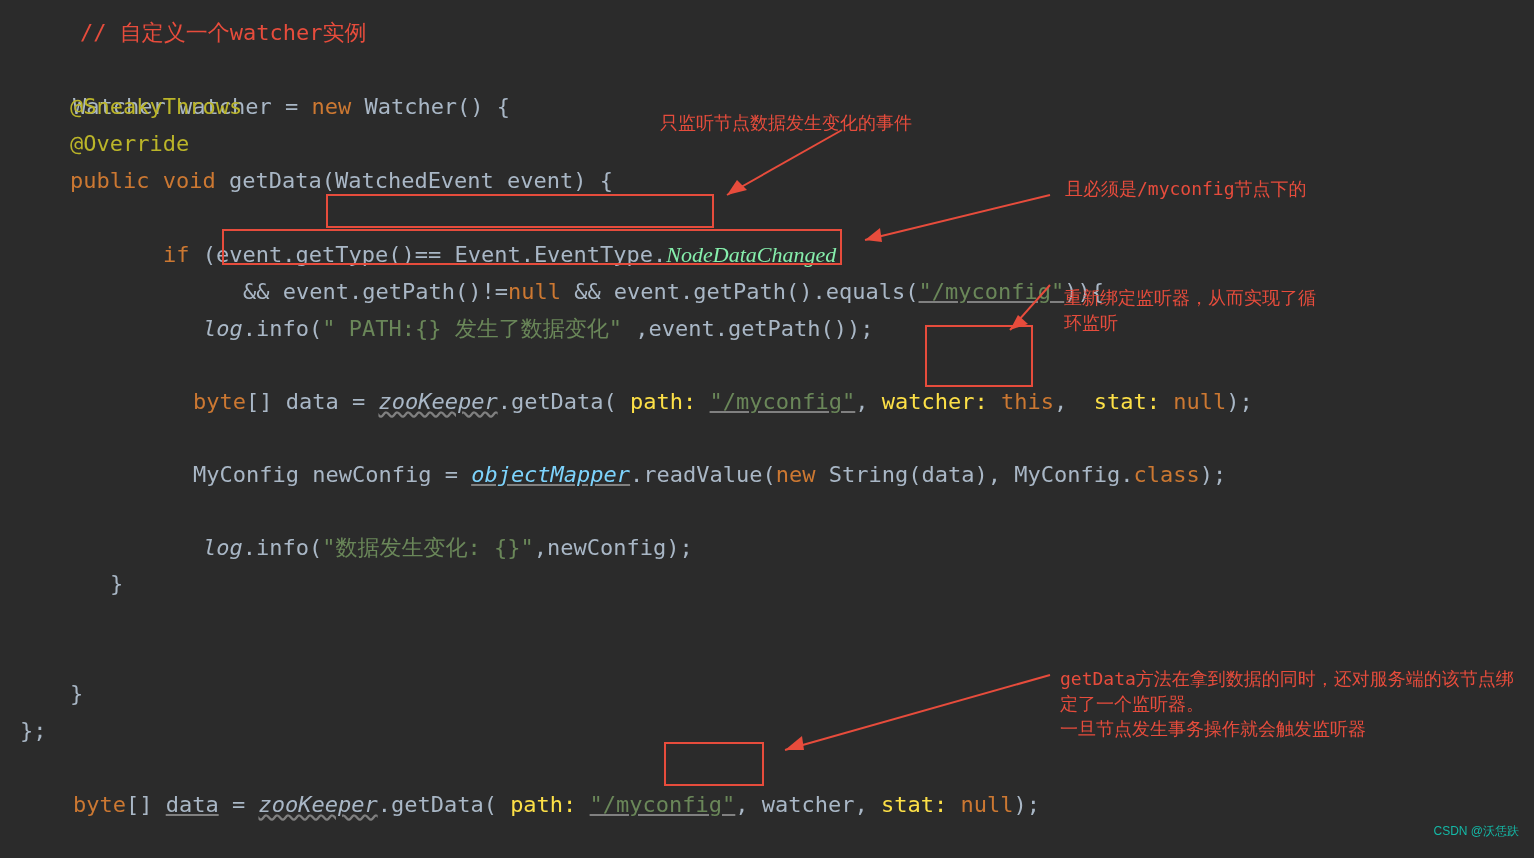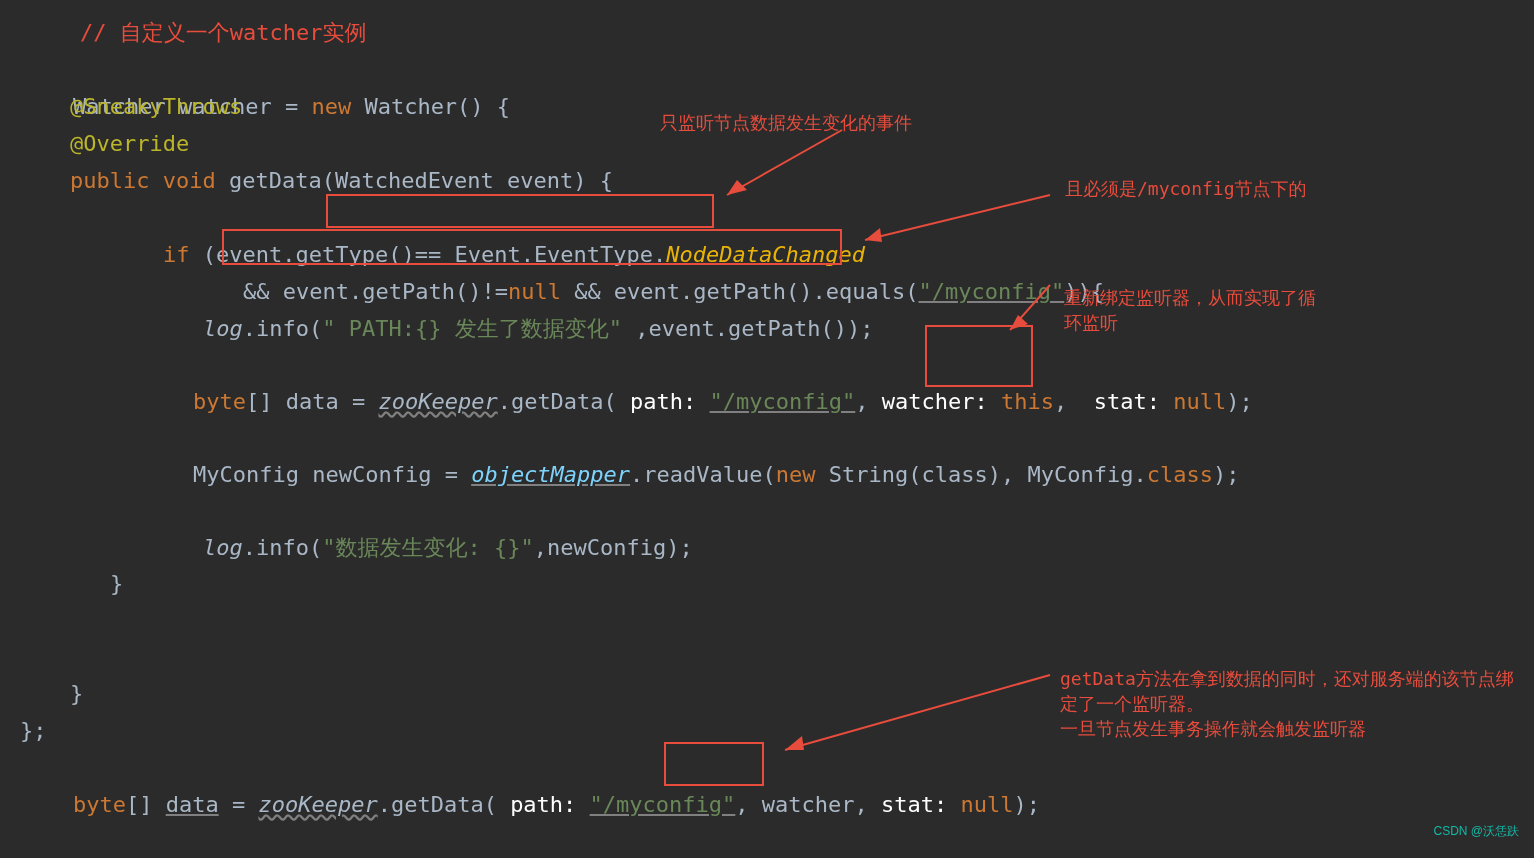--- a/index.html
+++ b/index.html
@@ -1,23 +1,23 @@
 <!DOCTYPE html>
 <html><head>
 <meta charset="utf-8">
 <style>
   html,body{margin:0;padding:0;width:1534px;height:858px;background:#2b2b2b;overflow:hidden;font-family:"Microsoft YaHei","Consolas",monospace;}
   .code-area{position:absolute;left:0;top:0;width:1534px;height:858px;color:#a9b7c6;font-size:22px;line-height:37px;border-radius:22px;}
   .line{position:absolute;white-space:pre;left:20px;}
   .kw{color:#cc7832;}
   .ann{color:#bbb529;}
   .str{color:#6a8759;}
-  .hint{color:#ffffff;}
+  .hint{color:#fde047;}
   .ident{color:#a9b7c6;}
-  .field-italic{font-style:italic;color:#eab308;}
+  .field-italic{font-style:italic;color:#86efac;font-family:Liberation Serif, serif;}
   .static-italic{font-style:italic;color:#a9b7c6;}
   .underline{text-decoration:underline;text-decoration-color:#808080;}
   .wave{text-decoration:underline wavy #808080;}
   .comment-red{color:#e74c3c;}
   .annot-red{color:#e74c3c;font-size:18px;line-height:1.4;}
   .box{position:absolute;border:2px solid #e74c3c;pointer-events:none;}
   .watermark{position:absolute;right:15px;bottom:8px;color:#14b8a6;font-size:12px;font-family:sans-serif;}
   svg.annot-arrow{position:absolute;pointer-events:none;}
   svg.annot-arrow line{stroke:#e74c3c;stroke-width:2;}
   svg.annot-arrow polygon{fill:#e74c3c;}
@@ -48,21 +48,21 @@
 
   <div class="line" style="top:273px;left:150px;">
     <span class="static-italic">log</span><span class="ident">.info(</span><span class="str">" PATH:{} 发生了数据变化"</span><span class="ident"> ,event.getPath());</span>
   </div>
 
   <div class="line" style="top:346px;left:140px;">
     <span class="kw">byte</span><span class="ident">[] data = </span><span class="static-italic wave">zooKeeper</span><span class="ident">.getData( </span><span class="hint">path: </span><span class="str underline">"/myconfig"</span><span class="ident">, </span><span class="hint">watcher: </span><span class="kw">this</span><span class="ident">, </span> <span class="hint">stat: </span><span class="kw">null</span><span class="ident">);</span>
   </div>
 
   <div class="line" style="top:419px;left:140px;">
-    <span class="ident">MyConfig newConfig = </span><span class="static-italic underline" style="color:#7dd3fc;">objectMapper</span><span class="ident">.readValue(</span><span class="kw">new</span><span class="ident"> String(class), MyConfig.</span><span class="kw">class</span><span class="ident">);</span>
+    <span class="ident">MyConfig newConfig = </span><span class="static-italic underline" style="color:#7dd3fc;">objectMapper</span><span class="ident">.readValue(</span><span class="kw">new</span><span class="ident"> String(data), MyConfig.</span><span class="kw">class</span><span class="ident">);</span>
   </div>
 
   <div class="line" style="top:492px;left:150px;">
     <span class="static-italic">log</span><span class="ident">.info(</span><span class="str">"数据发生变化: {}"</span><span class="ident">,newConfig);</span>
   </div>
 
   <div class="line" style="top:565px;left:110px;"><span class="ident">}</span></div>
   <div class="line" style="top:675px;left:70px;"><span class="ident">}</span></div>
   <div class="line" style="top:712px;left:20px;"><span class="ident">};</span></div>
 

